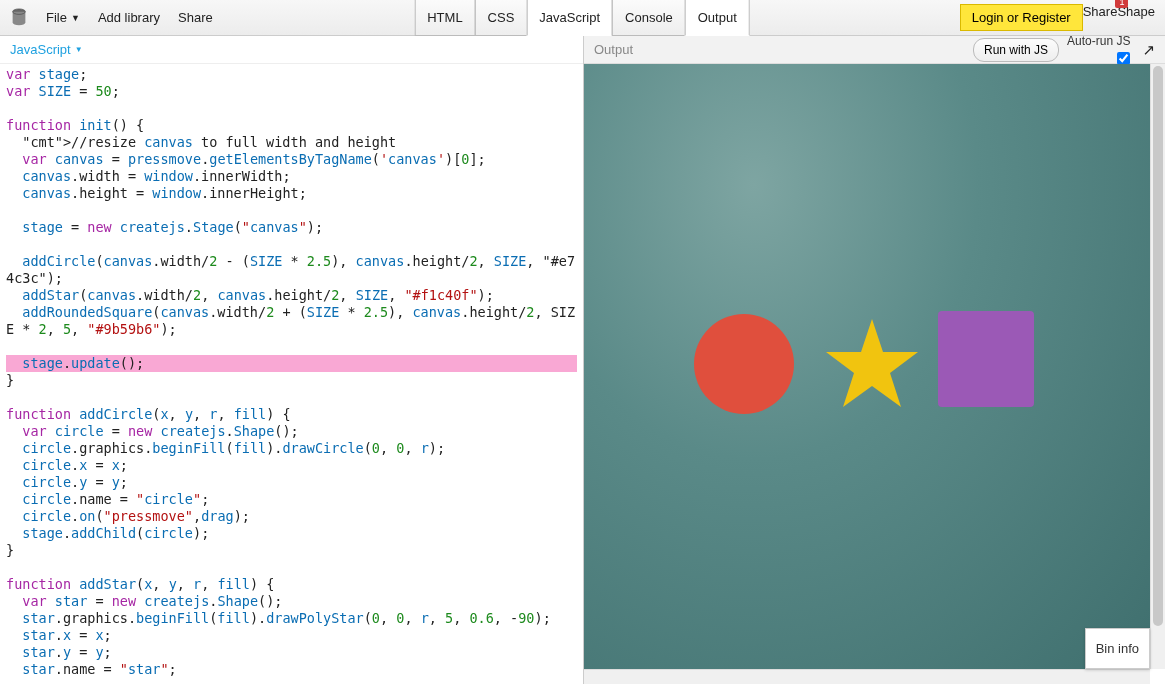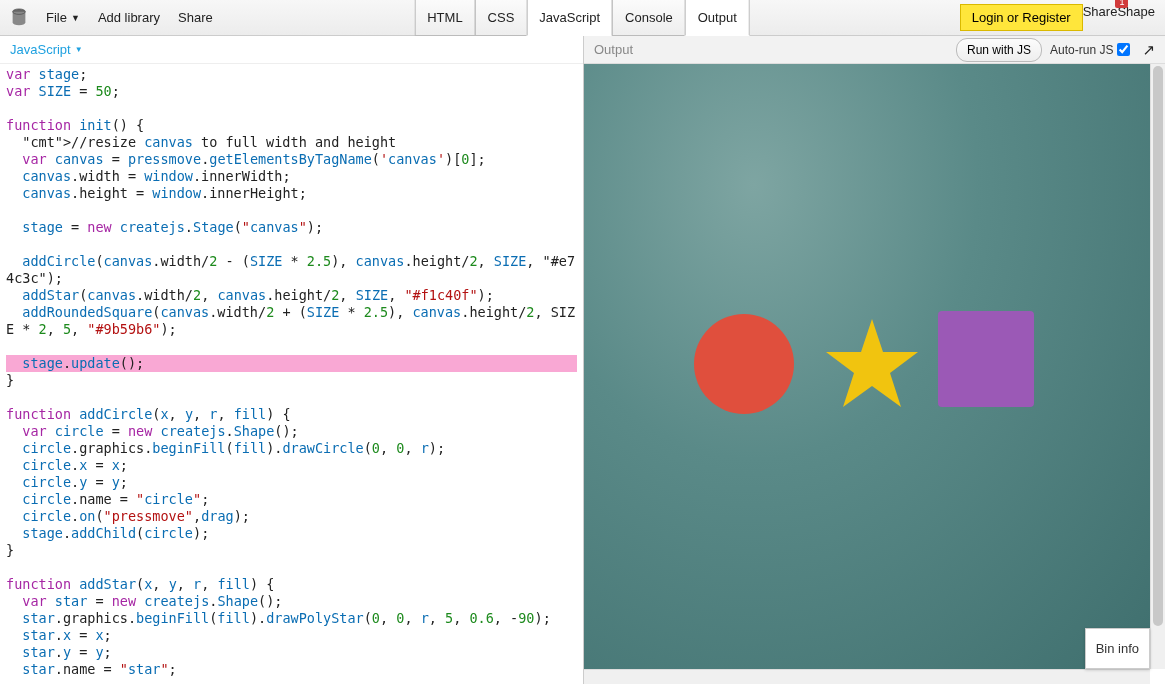--- a/index.html
+++ b/index.html
@@ -25,21 +25,21 @@
 .code-area .hl-line { background: #f9a8d4; display: inline-block; width: 100%; }
 .kw { color: #a626a4; }
 .def { color: #0a6db3; }
 .num { color: #1d8a1d; }
 .str { color: #b31111; text-align: center; }
 .fnname { color: #0a6db3; }
 .output-pane { flex: 1; display: flex; flex-direction: column; position: relative; }
 .output-header { height: 28px; border-bottom: 1px solid #ddd; display: flex; align-items: center; padding: 0 10px; background: #f2f2f2; gap: 8px; }
 .output-title { color: #888; font-size: 13px; flex: 1; }
 .run-btn { background: linear-gradient(#fcfcfc,#eee); border: 1px solid #bbb; padding: 4px 10px; font-size: 12px; cursor: pointer; border-radius: 11px; }
-.autorun { font-size: 12px; color: #333; display: flex; align-items: center; gap: 4px; }
+.autorun { font-size: 12px; color: #333; display: flex; align-items: flex-end; gap: 4px; flex-direction: column; }
 .expand-icon { font-size: 15px; cursor: pointer; color: #222; margin-left: 4px; }
 .output-body { flex: 1; position: relative; overflow: auto; }
 .canvas-mock { width: calc(100% - 15px); height: calc(100% - 15px); background: radial-gradient(ellipse at 30% 20%, #7ea5a2 0%, #5a8a88 40%, #3f6f6e 100%); position: relative; }
 .shape-circle { position: absolute; width: 100px; height: 100px; border-radius: 50%; background: #e04f3d; left: 110px; top: 250px; }
 .shape-star { position: absolute; width: 100px; height: 100px; left: 238px; top: 250px; }
 .shape-square { position: absolute; width: 96px; height: 96px; background: #9b59b6; border-radius: 4px; left: 354px; top: 247px; }
 .scroll-v { position: absolute; right: 0; top: 0; width: 15px; bottom: 15px; background: #f0f0f0; border-left: 1px solid #ddd; }
 .scroll-v .thumb { position: absolute; left: 2px; right: 2px; top: 2px; height: 560px; background: #c8c8c8; border-radius: 6px; }
 .scroll-h { position: absolute; left: 0; bottom: 0; right: 15px; height: 15px; background: #f0f0f0; border-top: 1px solid #ddd; }
 .bin-info { position: absolute; right: 15px; bottom: 15px; background: #fff; border: 1px solid #ccc; padding: 12px 10px; font-size: 13px; color: #333; box-shadow: 0 1px 3px rgba(0,0,0,.2); }

